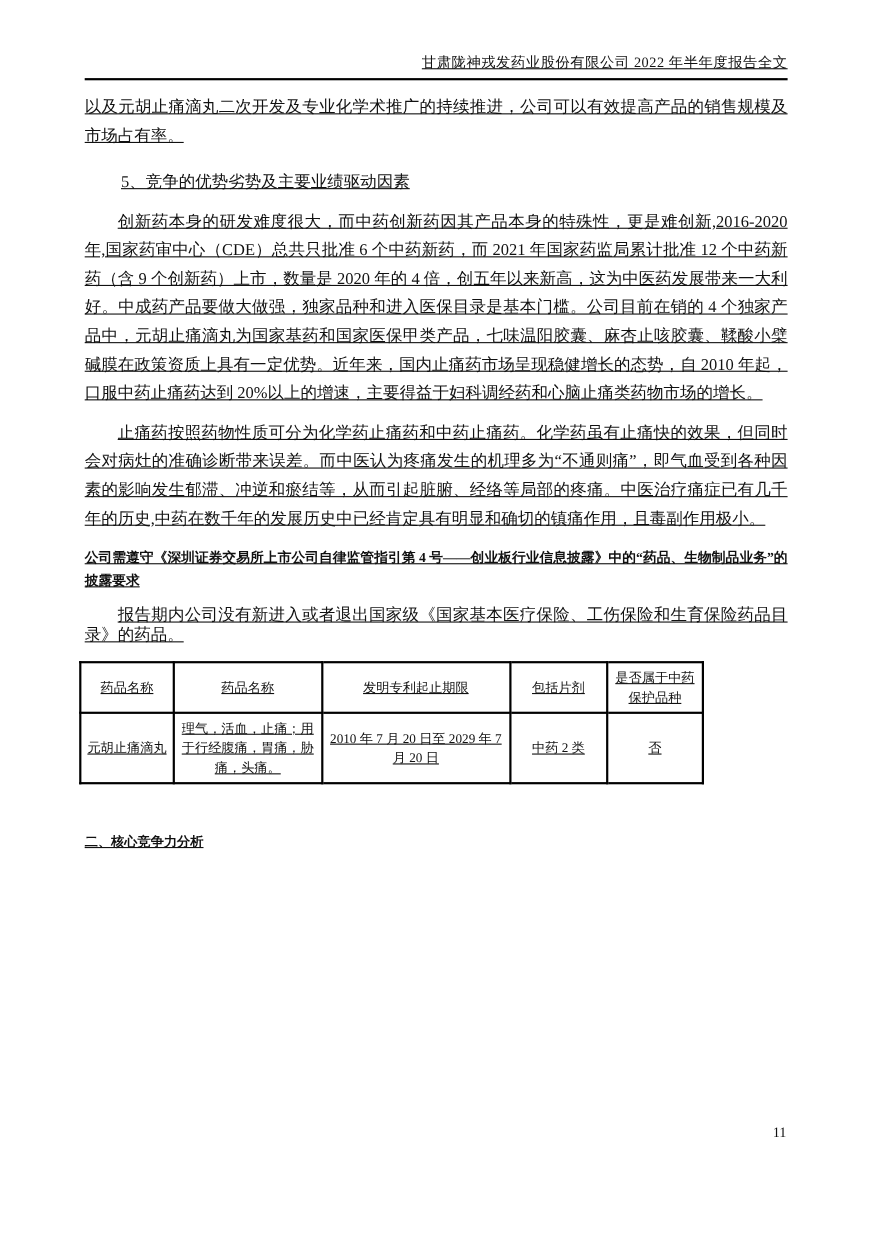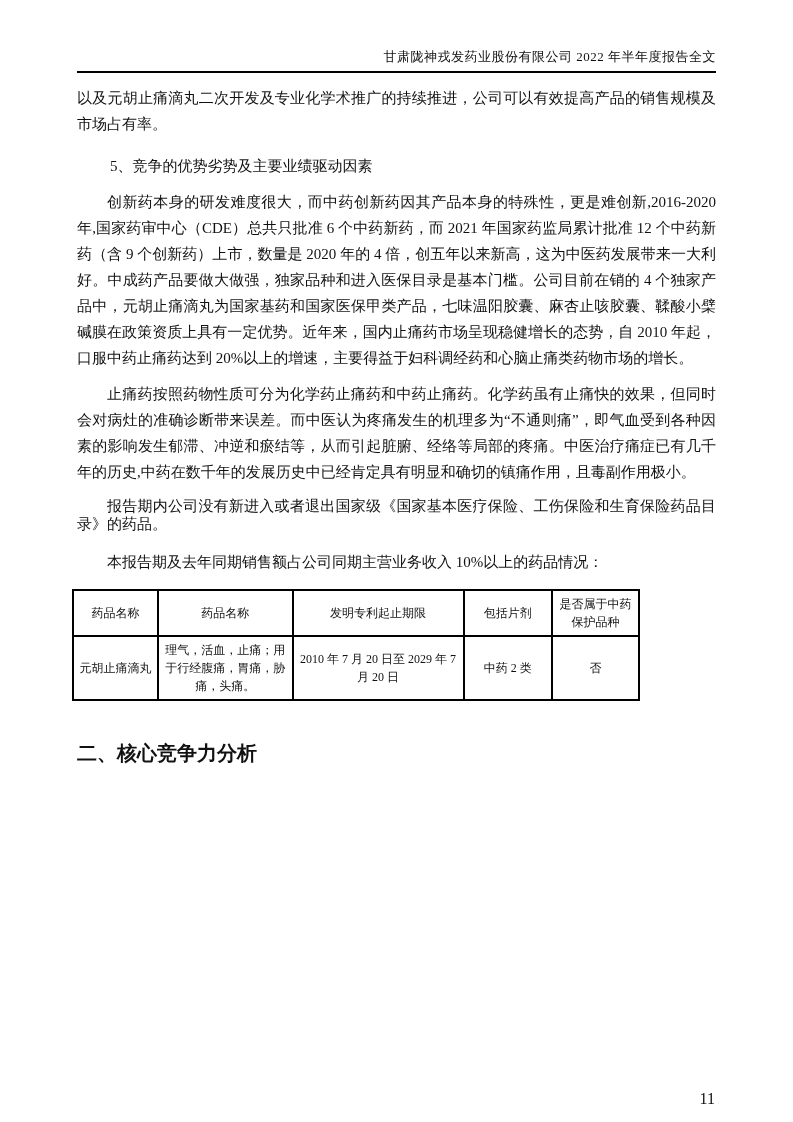--- a/index.html
+++ b/index.html
@@ -5,21 +5,21 @@
   * { box-sizing: border-box; }
   html, body { margin: 0; padding: 0; }
   body {
     width: 793px; height: 1122px;
     background: #ffffff;
     position: relative;
     overflow: hidden;
     font-family: "Liberation Serif", "DejaVu Serif", serif;
     color: #111;
   }
-  .page { width: 793px; height: 802px; position: relative; }
+  .page { width: 793px; height: 802px; position: relative; text-decoration: underline; }
   .content { padding: 0 77px; }
 
   .doc-header {
     padding-top: 48px;
     text-align: right;
     font-size: 13px;
     letter-spacing: 0.5px;
     border-bottom: 2px solid #000;
     padding-bottom: 5px;
   }
@@ -76,30 +76,30 @@
   }
   .col-name   { width: 15%; }
   .col-func   { width: 23.8%; }
   .col-patent { width: 30.2%; }
   .col-class  { width: 15.6%; }
   .col-prot   { width: 15.4%; }
 
   .h-main {
     font-family: "Liberation Sans", "DejaVu Sans", sans-serif;
     font-weight: bold;
-    font-size: 20px;
+    font-size: 12px;
     line-height: 24px;
     margin: 40px 0 0;
   }
 
   .page-number {
     position: absolute;
-    top: 1090px;
+    top: 1022px;
     right: 78px;
-    font-size: 16px;
+    font-size: 13px;
     text-align: right;
   }
 </style>
 </head>
 <body>
 
 <div class="page">
   <div class="content">
 
     <div class="doc-header">甘肃陇神戎发药业股份有限公司 2022 年半年度报告全文</div>
@@ -107,24 +107,24 @@
     <p class="para p-first">以及元胡止痛滴丸二次开发及专业化学术推广的持续推进，公司可以有效提高产品的销售规模及市场占有率。</p>
 
     <p class="para h-sub">5、竞争的优势劣势及主要业绩驱动因素</p>
 
     <p class="para indent p-body">创新药本身的研发难度很大，而中药创新药因其产品本身的特殊性，更是难创新,2016-2020 年,国家药审中心（CDE）总共只批准 6 个中药新药，而 2021 年国家药监局累计批准 12 个中药新药（含 9 个创新药）上市，数量是 2020 年的 4 倍，创五年以来新高，这为中医药发展带来一大利好。中成药产品要做大做强，独家品种和进入医保目录是基本门槛。公司目前在销的 4 个独家产品中，元胡止痛滴丸为国家基药和国家医保甲类产品，七味温阳胶囊、麻杏止咳胶囊、鞣酸小檗碱膜在政策资质上具有一定优势。近年来，国内止痛药市场呈现稳健增长的态势，自 2010 年起，口服中药止痛药达到 20%以上的增速，主要得益于妇科调经药和心脑止痛类药物市场的增长。</p>
 
     <p class="para indent p-body">止痛药按照药物性质可分为化学药止痛药和中药止痛药。化学药虽有止痛快的效果，但同时会对病灶的准确诊断带来误差。而中医认为疼痛发生的机理多为“不通则痛”，即气血受到各种因素的影响发生郁滞、冲逆和瘀结等，从而引起脏腑、经络等局部的疼痛。中医治疗痛症已有几千年的历史,中药在数千年的发展历史中已经肯定具有明显和确切的镇痛作用，且毒副作用极小。</p>
 
 
 
+    <p class="note">公司需遵守《深圳证券交易所上市公司自律监管指引第 4 号——创业板行业信息披露》中的“药品、生物制品业务”的披露要求</p>
 
     <p class="para indent p-wide">报告期内公司没有新进入或者退出国家级《国家基本医疗保险、工伤保险和生育保险药品目录》的药品。</p>
 
-    <p class="para indent p-intro">本报告期及去年同期销售额占公司同期主营业务收入 10%以上的药品情况：</p>
 
     <table class="drug-table">
       <colgroup>
         <col class="col-name">
           <col class="col-func">
           <col class="col-patent">
           <col class="col-class">
           <col class="col-prot">
       </colgroup>
       <thead>

